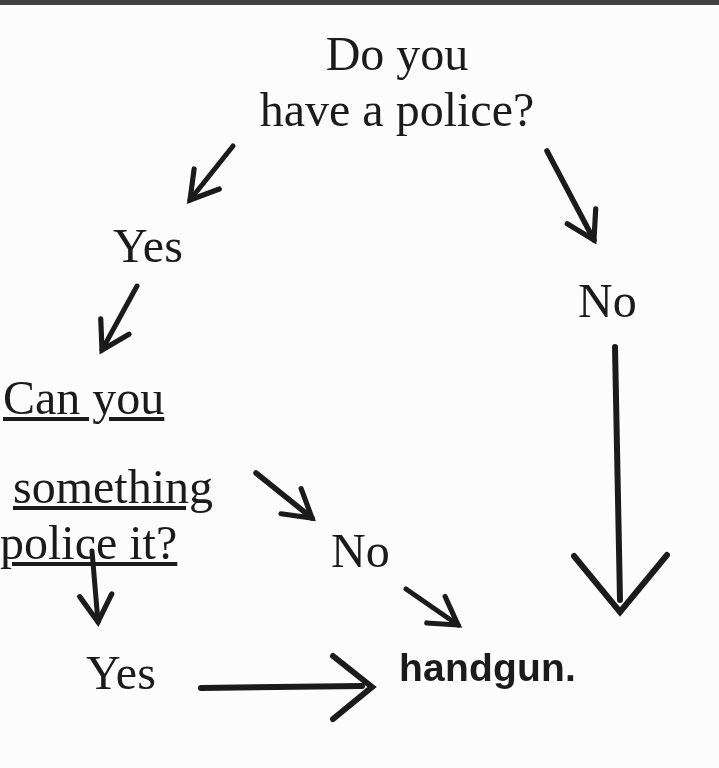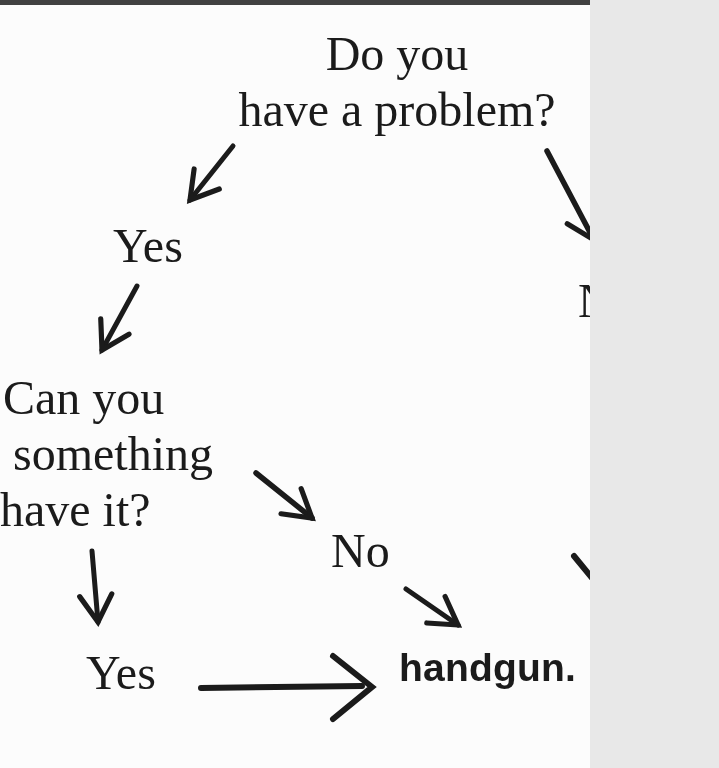--- a/index.html
+++ b/index.html
@@ -1,18 +1,18 @@
 <!DOCTYPE html>
 <html><head>
 <meta charset="utf-8">
 <style>
   html,body{margin:0;padding:0;background:#e8e8e8;}
   .canvas{
     position:relative;
-    width:590px;height:768px;
+    width:719px;height:768px;
     background:#fcfcfc;
     overflow:hidden;
     font-family:"Liberation Serif", serif;
     color:#1b1b1b;
   }
   .top-bar{
     position:absolute;left:0;top:0;width:719px;height:5px;
     background:#414141;
   }
   .edges{
@@ -23,23 +23,23 @@
     position:absolute;
     font-size:48px;
     line-height:48px;
     white-space:nowrap;
   }
   .q1{
     left:137px;top:26px;width:520px;
     text-align:center;line-height:56px;
   }
   .q2{
-    left:3px;top:370px;line-height:56px;
+    left:3px;top:370px;line-height:56px;text-decoration:underline;
   }
-  .q2 .l2{margin-left:10px;}
+  .q2 .l2{margin-left:10px;margin-top:33px;}
   .q2 .l3{margin-left:-3px;}
   .yes1{left:113px;top:222px;}
   .no-right{left:578px;top:277px;}
   .no-mid{left:331px;top:527px;}
   .yes2{left:86px;top:649px;}
   .result{
     left:399px;top:645px;
     font-family:"Liberation Sans", sans-serif;
     font-weight:700;
     font-size:39px;
@@ -79,31 +79,31 @@
     <path d="M92 551 L98 622" fill="none" stroke="#1b1b1b" stroke-width="5" stroke-linecap="round" marker-end="url(#vee)"></path>
 
     <g>
       <path d="M201 688 L362 686" fill="none" stroke="#1b1b1b" stroke-width="6" stroke-linecap="round"></path>
       <path d="M333 656 L372 687 L333 719" fill="none" stroke="#1b1b1b" stroke-width="6" stroke-linecap="round"></path>
     </g>
   </svg>
 
   <div class="node q1">
     <div>Do you</div>
-    <div>have a problem?</div>
+    <div>have a police?</div>
   </div>
 
   <div class="node yes1">Yes</div>
 
   <div class="node no-right">No</div>
 
   <div class="node q2">
     <div class="l1">Can you</div>
     <div class="l2">something</div>
-    <div class="l3">have it?</div>
+    <div class="l3">police it?</div>
   </div>
 
   <div class="node no-mid">No</div>
 
   <div class="node yes2">Yes</div>
 
   <div class="node result">
     <div>handgun.</div>
   </div>
 

